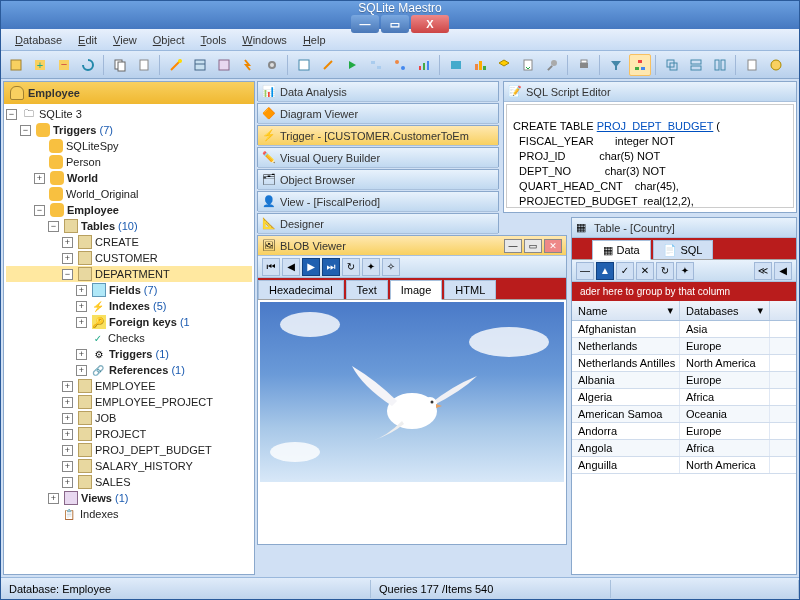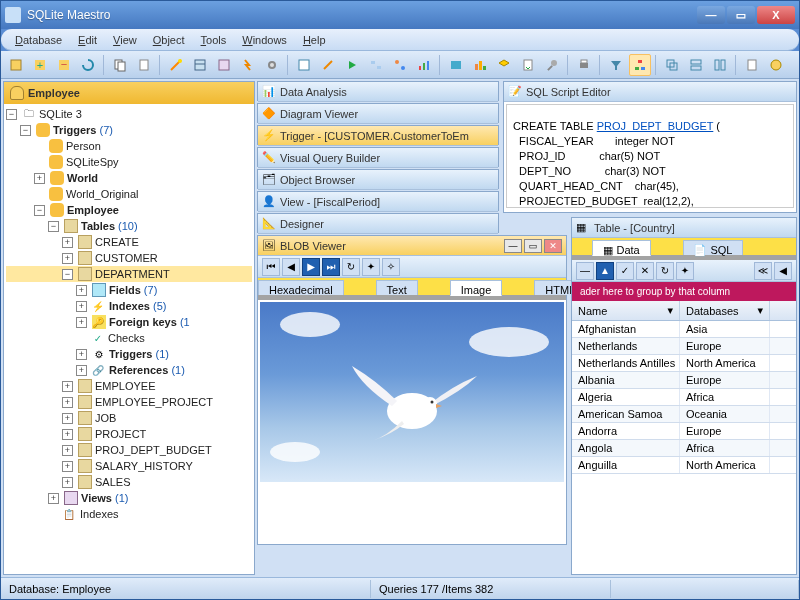--- a/index.html
+++ b/index.html
@@ -1,25 +1,25 @@
 <!DOCTYPE html>
 <html><head>
 <meta charset="utf-8">
 <style>
 * { box-sizing: border-box; margin: 0; padding: 0; font-family: Tahoma, sans-serif; font-size: 11px; }
 body { background: #4a7ab8; overflow: hidden; width: 800px; height: 600px; }
 .window { width: 800px; height: 600px; background: linear-gradient(to bottom, #5c8fd6 0%, #3a6cb0 100%); border: 1px solid #2a5a9a; position: relative; }
-.titlebar { height: 28px; background: linear-gradient(to bottom, #6ba0e0 0%, #4578c0 100%); display: flex; align-items: center; padding: 0 4px; }
+.titlebar { height: 28px; background: linear-gradient(to bottom, #6ba0e0 0%, #4578c0 100%); display: flex; align-items: center; padding: 0 4px; flex-direction: column; }
 .titlebar .ticon { width: 16px; height: 16px; background: #c8e0f8; border-radius: 2px; margin-right: 6px; }
 .titlebar .title { color: #fff; font-size: 12px; flex: 1; text-shadow: 0 1px 1px rgba(0,0,0,0.3); }
 .winbtns { display: flex; gap: 2px; }
 .winbtn { width: 28px; height: 18px; border-radius: 3px; display: flex; align-items: center; justify-content: center; color: #fff; font-weight: bold; }
 .winbtn.min, .winbtn.max { background: linear-gradient(to bottom, #7aa8e0, #4a78b8); }
 .winbtn.close { background: linear-gradient(to bottom, #e88, #c44); width: 38px; }
-.menubar { height: 22px; background: linear-gradient(to bottom, #e8f0fc, #c8dcf4); display: flex; align-items: center; padding: 0 8px; gap: 4px; border-bottom: 1px solid #9ab8dc; border-radius: 11px; }
+.menubar { height: 22px; background: linear-gradient(to bottom, #e8f0fc, #c8dcf4); display: flex; align-items: center; padding: 0 8px; gap: 4px; border-bottom: 1px solid #9ab8dc; }
 .menubar span { padding: 2px 6px; color: #333; }
 .menubar span u { text-decoration: underline; }
 .toolbar { height: 28px; background: linear-gradient(to bottom, #e0ecfa, #b8d0ec); display: flex; align-items: center; padding: 0 4px; gap: 2px; border-bottom: 1px solid #8aa8cc; }
 .tbtn { width: 22px; height: 22px; border: 1px solid transparent; border-radius: 2px; display: flex; align-items: center; justify-content: center; }
 .tsep { width: 2px; height: 20px; border-left: 1px solid #a0b8d8; margin: 0 2px; }
 .content { display: flex; height: 498px; background: #d0e0f4; }
 .sidebar { width: 252px; background: #fff; border: 1px solid #8aa8cc; margin: 2px; display: flex; flex-direction: column; }
 .sidehdr { height: 22px; background: linear-gradient(to bottom, #f8d060, #f0b830); display: flex; align-items: center; padding: 0 6px; font-weight: bold; color: #333; }
 .sidehdr .dbicon { width: 14px; height: 14px; background: #f8d060; border: 1px solid #a08030; margin-right: 4px; }
 .tree { flex: 1; overflow: auto; padding: 2px; background: #fff; }
@@ -32,38 +32,38 @@
 .treenode.sel { background: #ffe8a0; }
 .treenode.sel .label { }
 .main { flex: 1; position: relative; margin: 2px 2px 2px 0; }
 .panel { position: absolute; background: #fff; border: 1px solid #8aa8cc; }
 .panelhdr { height: 20px; background: linear-gradient(to bottom, #e8f2fc, #c0d8f0); display: flex; align-items: center; padding: 0 4px; border-bottom: 1px solid #a8c0dc; }
 .panelhdr .picon { width: 14px; height: 14px; margin-right: 4px; }
 .panelhdr .ptitle { flex: 1; color: #333; }
 .panelhdr .pbtn { width: 18px; height: 14px; border: 1px solid #888; margin-left: 2px; font-size: 9px; display: flex; align-items: center; justify-content: center; background: #e8e8e8; }
 .statusbar { height: 22px; background: linear-gradient(to bottom, #e0ecfa, #c0d4ec); display: flex; align-items: center; border-top: 1px solid #9ab8dc; }
 .statusbar .cell { padding: 0 8px; border-right: 1px solid #a8c0dc; height: 18px; display: flex; align-items: center; }
-.tabs { display: flex; height: 22px; background: #fde047; border-bottom: 5px solid #a3a3a3; gap: 30px; }
+.tabs { display: flex; height: 22px; background: #b91c1c; border-bottom: 1px solid #a3a3a3; }
 .tab { padding: 3px 10px; border: 1px solid #a8c0dc; border-bottom: none; background: #d0e0f4; margin-right: 2px; margin-top: 2px; }
 .tab.active { background: #fff; border-bottom: 1px solid #fff; margin-bottom: -1px; }
 .sqltext { font-family: 'Courier New', monospace; font-size: 11px; padding: 14px 6px; line-height: 14px; white-space: pre; color: #000; }
 .lnk { color: #0050c0; text-decoration: underline; }
 .grid { overflow: hidden; }
 .gridhdr { display: flex; background: linear-gradient(to bottom, #f0f4fa, #d8e4f4); border-bottom: 1px solid #a8c0dc; }
 .gridhdr .gcol { padding: 3px 6px; border-right: 1px solid #c0d0e4; font-weight: normal; display: flex; align-items: center; justify-content: space-between; }
 .gridrow { display: flex; border-bottom: 1px solid #d0dcec; }
 .gridrow.alt { background: #f4f8fc; }
 .gridrow .gcell { padding: 2px 6px; border-right: 1px solid #e0e8f4; overflow: hidden; white-space: nowrap; }
 .toolbar2 { height: 22px; background: linear-gradient(to bottom, #e8f2fc, #c8dcf0); display: flex; align-items: center; padding: 0 4px; gap: 2px; border-bottom: 1px solid #a8c0dc; }
 .navbtn { width: 18px; height: 18px; background: #d0e0f4; border: 1px solid #a0b8d8; display: flex; align-items: center; justify-content: center; font-size: 10px; }
 .navbtn.blue { background: #2060b0; color: #fff; border-color: #104080; }
 .sky { width: 100%; height: 180px; background: linear-gradient(to bottom, #4a7ac8 0%, #6a9ad8 40%, #a8c8e8 70%, #d8e8f8 100%); position: relative; overflow: hidden; }
 .cloud { position: absolute; background: #fff; border-radius: 50%; opacity: 0.8; }
 .bird { position: absolute; left: 50%; top: 50%; transform: translate(-50%,-40%); width: 140px; height: 90px; }
-.grouphdr { background: #be185d; color: #fff; padding: 4px 8px; font-size: 10px; }
+.grouphdr { background: #b91c1c; color: #fff; padding: 4px 8px; font-size: 10px; }
 .icon-db { background: #f8c040; border-radius: 6px 6px 2px 2px; }
 .icon-tbl { background: #e8d8a0; border: 1px solid #b8a060; }
 .icon-fld { background: #b0e8f8; border: 1px solid #6098b8; }
 .icon-key { background: #f8e060; }
 </style>
 </head>
 <body>
 
 <div class="window">
   <div class="titlebar">
@@ -281,26 +281,26 @@
           </div>
         <div class="treenode">
             <span class="spc" style="width:14px"></span>
             <span class="exp">−</span>
             <span class="nicon icon-db" style="background:#f8c040;border-radius:4px"></span>
             <span class="label"><b>Triggers</b> <span class="count">(7)</span></span>
           </div>
         <div class="treenode">
             <span class="spc" style="width:40px"></span>
             <span class="nicon icon-db" style="background:#f8c040;border-radius:4px"></span>
-            <span class="label">Person</span>
+            <span class="label">SQLiteSpy</span>
           </div>
         <div class="treenode">
             <span class="spc" style="width:40px"></span>
             <span class="nicon icon-db" style="background:#f8c040;border-radius:4px"></span>
-            <span class="label">SQLiteSpy</span>
+            <span class="label">Person</span>
           </div>
         <div class="treenode">
             <span class="spc" style="width:28px"></span>
             <span class="exp">+</span>
             <span class="nicon icon-db" style="background:#f8c040;border-radius:4px"></span>
             <b class="label">World</b>
           </div>
         <div class="treenode">
             <span class="spc" style="width:40px"></span>
             <span class="nicon icon-db" style="background:#f8c040;border-radius:4px"></span>
@@ -598,16 +598,16 @@
                 <div class="gcell" style="width:90px">North America</div>
               </div>
             </div>
         </div>
       </div>
     </div>
   </div>
 
   <div class="statusbar">
     <div class="cell" style="width:370px">Database: Employee</div>
-    <div class="cell" style="width:240px">Queries 177 /Items 382</div>
+    <div class="cell" style="width:240px">Queries 177 /Items 540</div>
     <div class="cell" style="flex:1"></div>
   </div>
 </div>
 
 </body></html>

